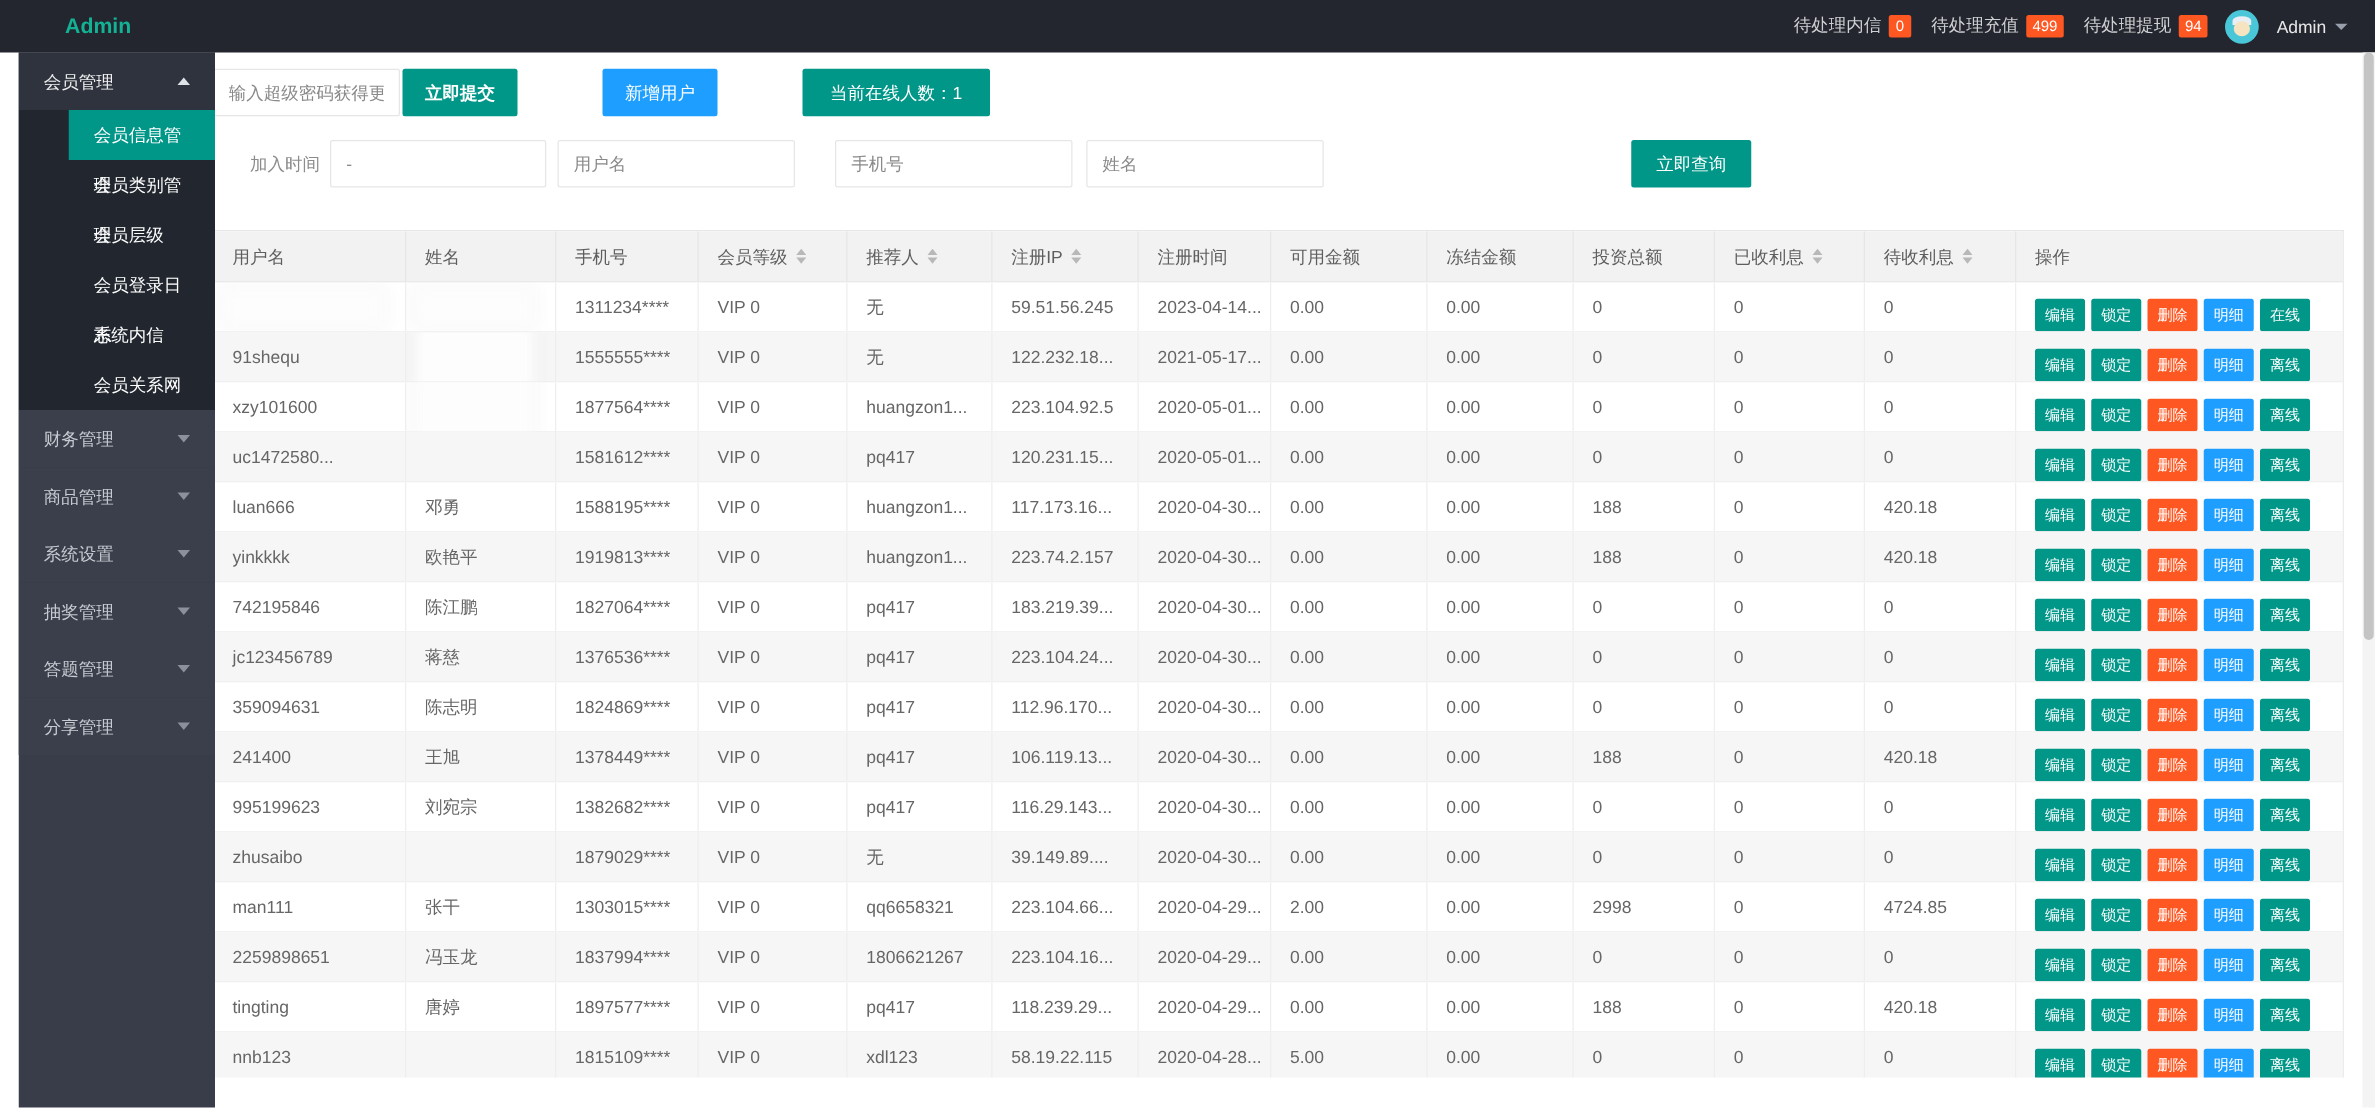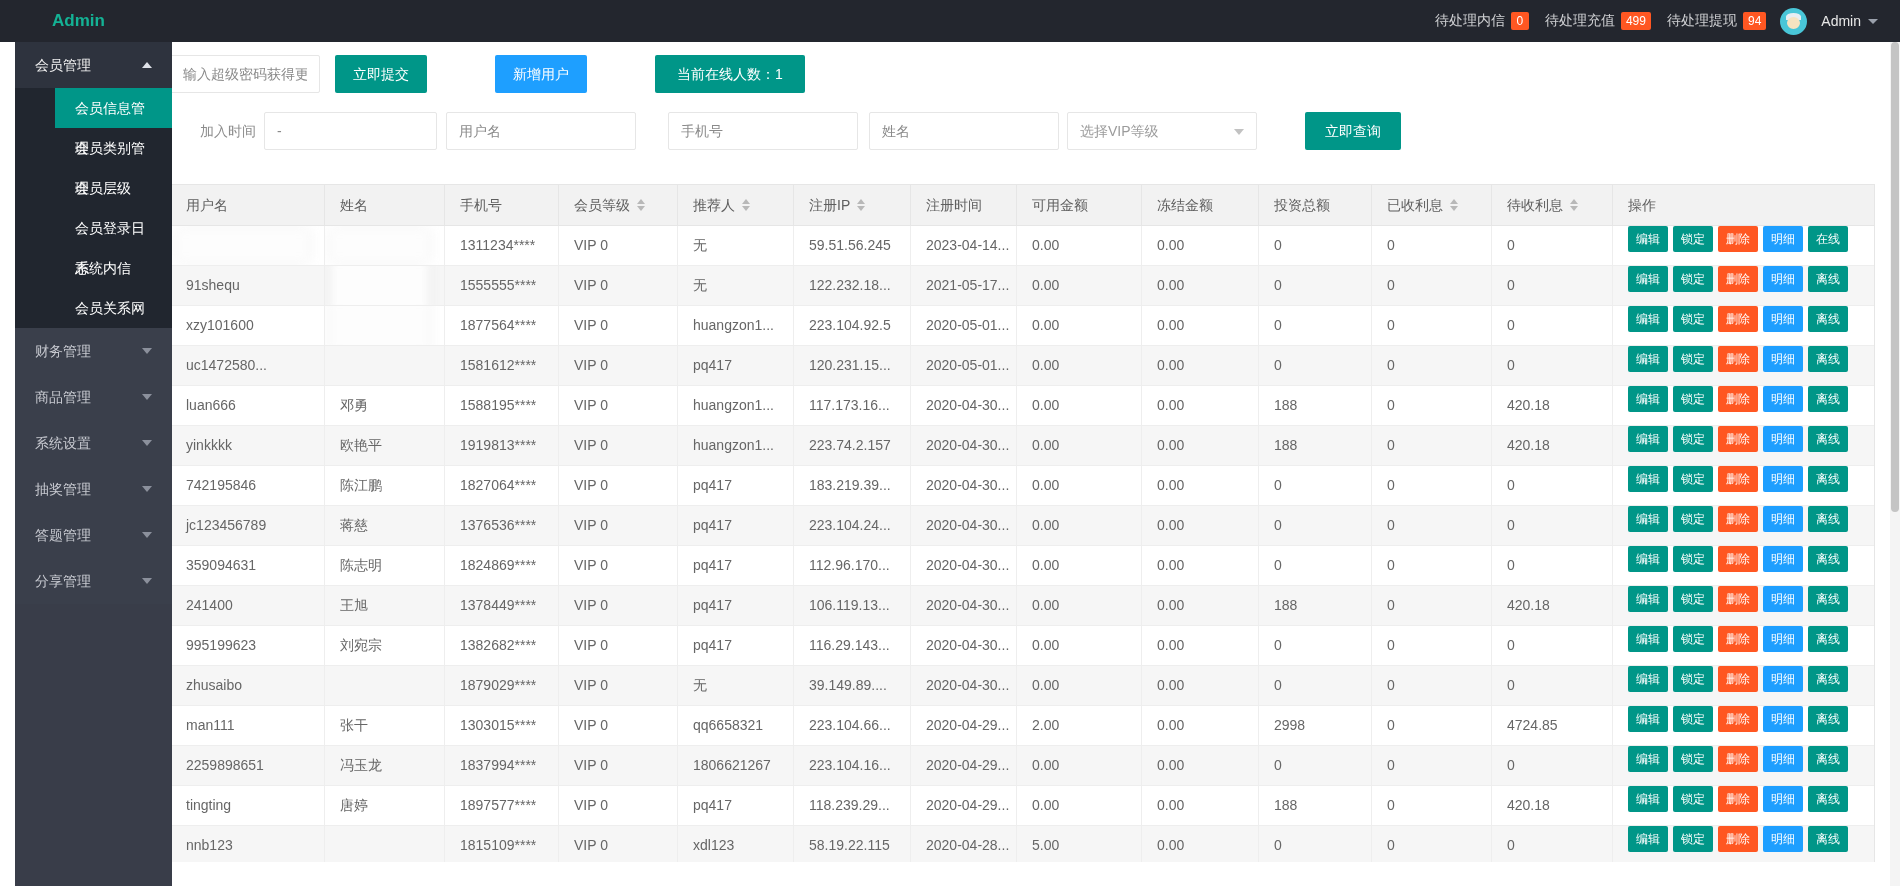--- a/index.html
+++ b/index.html
@@ -43,21 +43,21 @@
   .text-input { height:38px; border:1px solid #e6e6e6; border-radius:2px; padding:0 12px;
                 font-size:14px; color:#333; background:#fff; outline:none;
                 font-family:"Liberation Sans","DejaVu Sans",sans-serif; }
   .text-input::placeholder { color:#8a8a8a; }
   .pwd-input { width:150px; }
   .btn { display:inline-block; height:38px; line-height:38px; padding:0 18px; border:none; border-radius:2px;
          color:#fff; font-size:14px; cursor:pointer; text-align:center;
          font-family:"Liberation Sans","DejaVu Sans",sans-serif; }
   .btn-teal { background:#009688; }
   .btn-blue { background:#1e9fff; }
-  .toolbar .btn-submit { margin-left:15px; }
+  .toolbar .btn-submit { margin-left:2px;font-weight:bold; }
   .toolbar .btn-add { margin-left:68px; }
   .toolbar .btn-online { margin-left:68px; padding:0 22px; }
 
   .filterbar { position:absolute; left:0; top:70px; width:1733px; height:38px; }
   .filter-label { position:absolute; left:43px; top:0; line-height:38px; font-size:14px; color:#8c8c8c; }
   .f-date { position:absolute; left:107px; width:173px; }
   .f-user { position:absolute; left:289px; width:190px; }
   .f-phone { position:absolute; left:511px; width:190px; }
   .f-name { position:absolute; left:712px; width:190px; }
   .f-select { position:absolute; left:910px; width:190px; height:38px; border:1px solid #e6e6e6;
@@ -80,21 +80,21 @@
         display:flex; align-items:center; }
   .td:last-child,.th:last-child { border-right:none; }
   .c0{width:154px}.c1{width:120px}.c2{width:114px}.c3{width:119px}.c4{width:116px}.c5{width:117px}
   .c6{width:106px}.c7{width:125px}.c8{width:117px}.c9{width:113px}.c10{width:120px}.c11{width:121px}
   .c12{width:263px}
   .sort { display:inline-flex; flex-direction:column; gap:2px; margin-left:7px; cursor:pointer; }
   .sort i { display:block; width:0; height:0; border-left:4px solid transparent; border-right:4px solid transparent; }
   .sort .asc { border-bottom:5px solid #b8b8b8; }
   .sort .desc { border-top:5px solid #b8b8b8; }
 
-  .ops { display:flex; align-items:flex-start; gap:5px; height:39px; }
+  .ops { display:flex; align-items:flex-end; gap:5px; height:39px; }
   .mini-btn { height:26px; line-height:26px; padding:0 8px; border-radius:2px; font-size:12px;
               color:#fff; cursor:pointer; border:none;
               font-family:"Liberation Sans","DejaVu Sans",sans-serif; }
   .mb-teal { background:#009688; }
   .mb-orange { background:#ff5722; }
   .mb-blue { background:#1e9fff; }
 
   .blur-patch { position:absolute; left:6px; right:16px; top:3px; bottom:3px; background:#fdfdfd;
                 filter:blur(5px); border-radius:3px; box-shadow:0 0 8px rgba(0,0,0,0.10); }
   .blur-patch.tall { top:-7px; bottom:-9px; }
@@ -185,24 +185,20 @@
     <button class="btn btn-blue btn-add">新增用户</button>
     <button class="btn btn-teal btn-online">当前在线人数：1</button>
   </div>
 
   <div class="filterbar">
     <span class="filter-label">加入时间</span>
     <input class="text-input f-date" placeholder="-" style="">
     <input class="text-input f-user" placeholder="用户名" style="">
     <input class="text-input f-phone" placeholder="手机号" style="">
     <input class="text-input f-name" placeholder="姓名" style="">
-    <div class="f-select">
-      <span>选择VIP等级</span>
-      <span class="caret"></span>
-    </div>
     <button class="btn btn-teal f-search">立即查询</button>
   </div>
 
   <div class="table-wrap">
     <div class="tr head" id="thead-row">
         <div class="th c0">
           <span>用户名</span>
         </div>
         <div class="th c1">
           <span>姓名</span>

